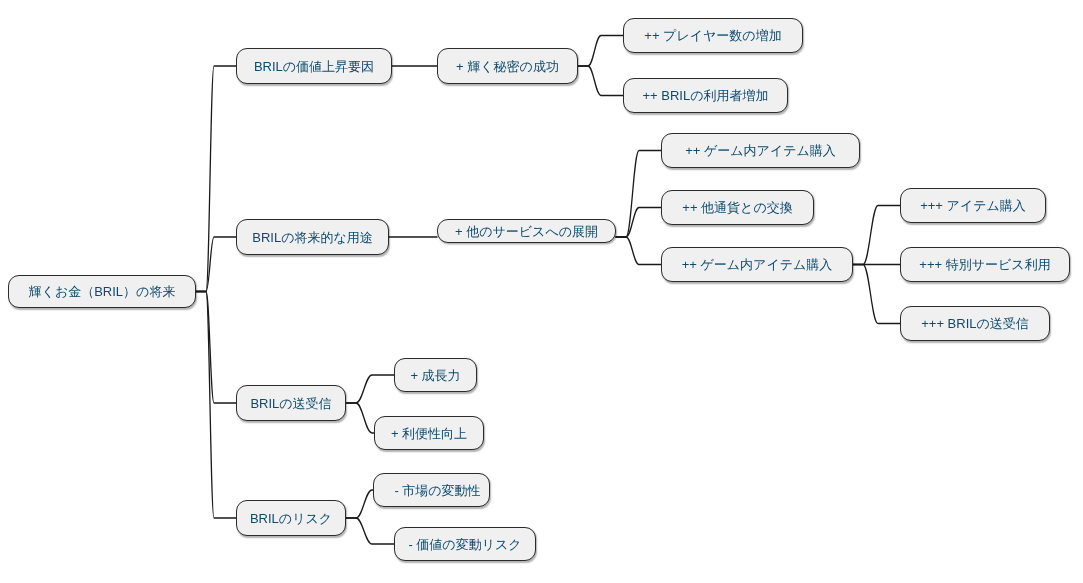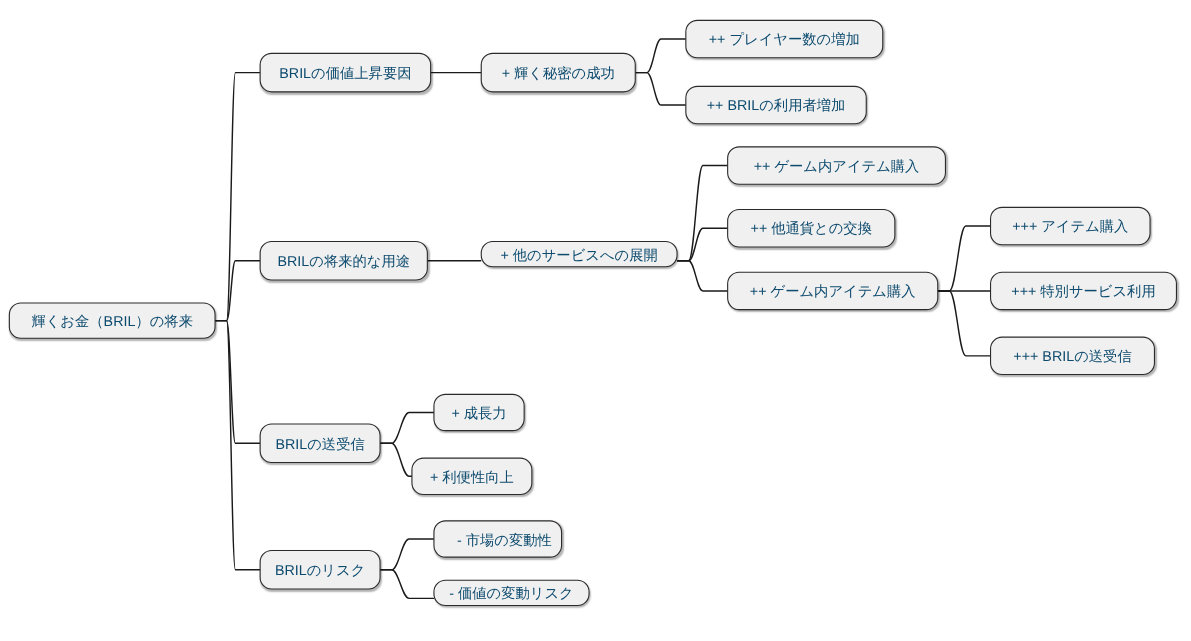--- a/index.html
+++ b/index.html
@@ -115,20 +115,20 @@
       </div>
       <div class="node" style="left: 394px; top: 358px; width: 83px; height: 34px; border-radius: 11px;">
         <span class="node-label">+ 成長力</span>
       </div>
       <div class="node" style="left: 374px; top: 416px; width: 110px; height: 34px;">
         <span class="node-label">+ 利便性向上</span>
       </div>
       <div class="node" style="left: 236px; top: 500px; width: 110px; height: 36px;">
         <span class="node-label">BRILのリスク</span>
       </div>
-      <div class="node" style="left: 394px; top: 473px; width: 117px; height: 34px; padding-left: 24px;">
+      <div class="node" style="left: 373px; top: 473px; width: 117px; height: 34px; padding-left: 24px;">
         <span class="node-label">- 市場の変動性</span>
       </div>
-      <div class="node" style="left: 394px; top: 527px; width: 142px; height: 24px;">
+      <div class="node" style="left: 394px; top: 527px; width: 142px; height: 34px;">
         <span class="node-label">- 価値の変動リスク</span>
       </div>
     </div>
 </div>
 
 </body></html>

